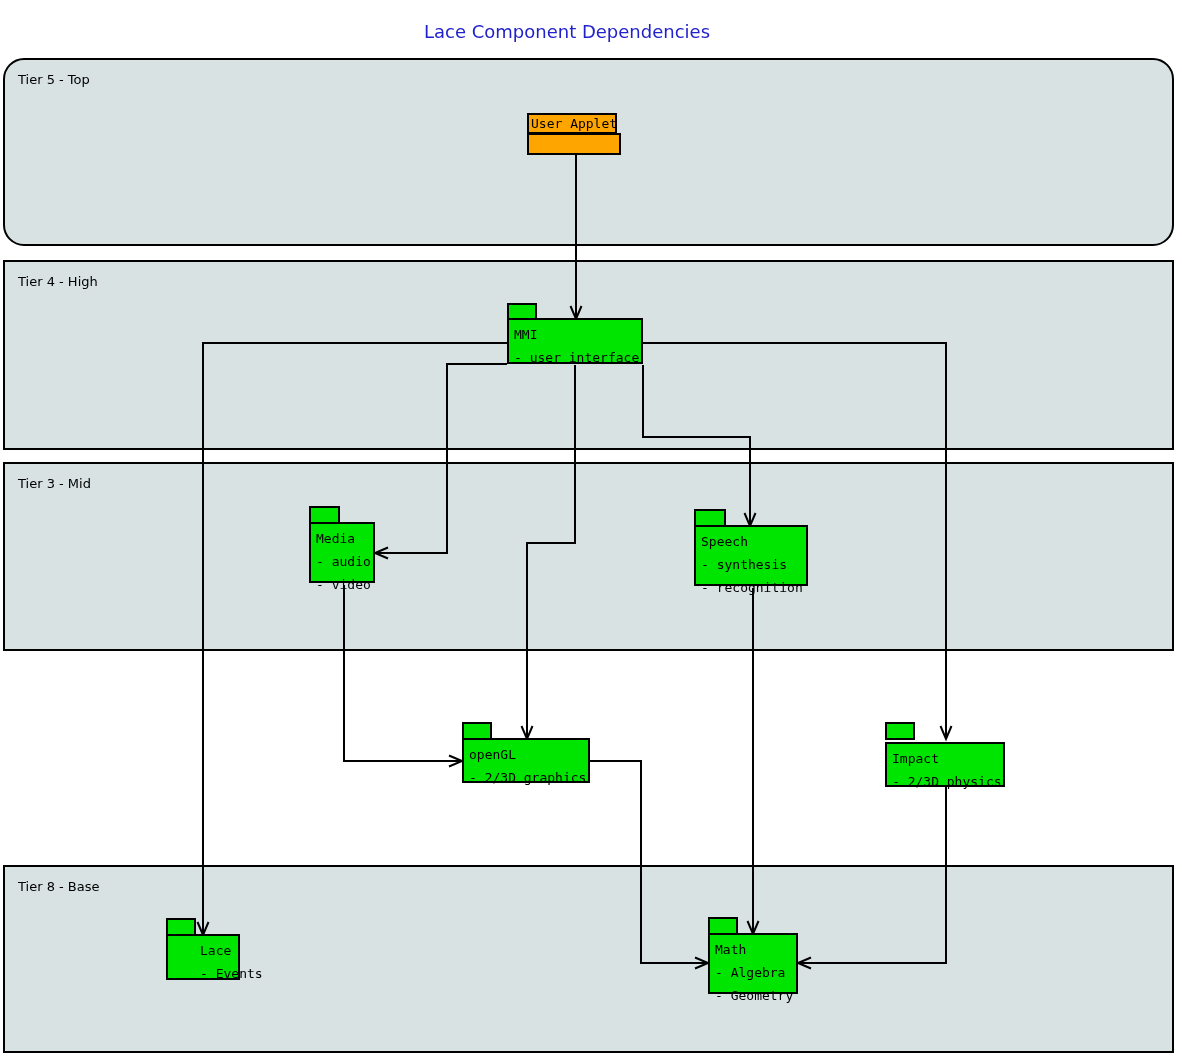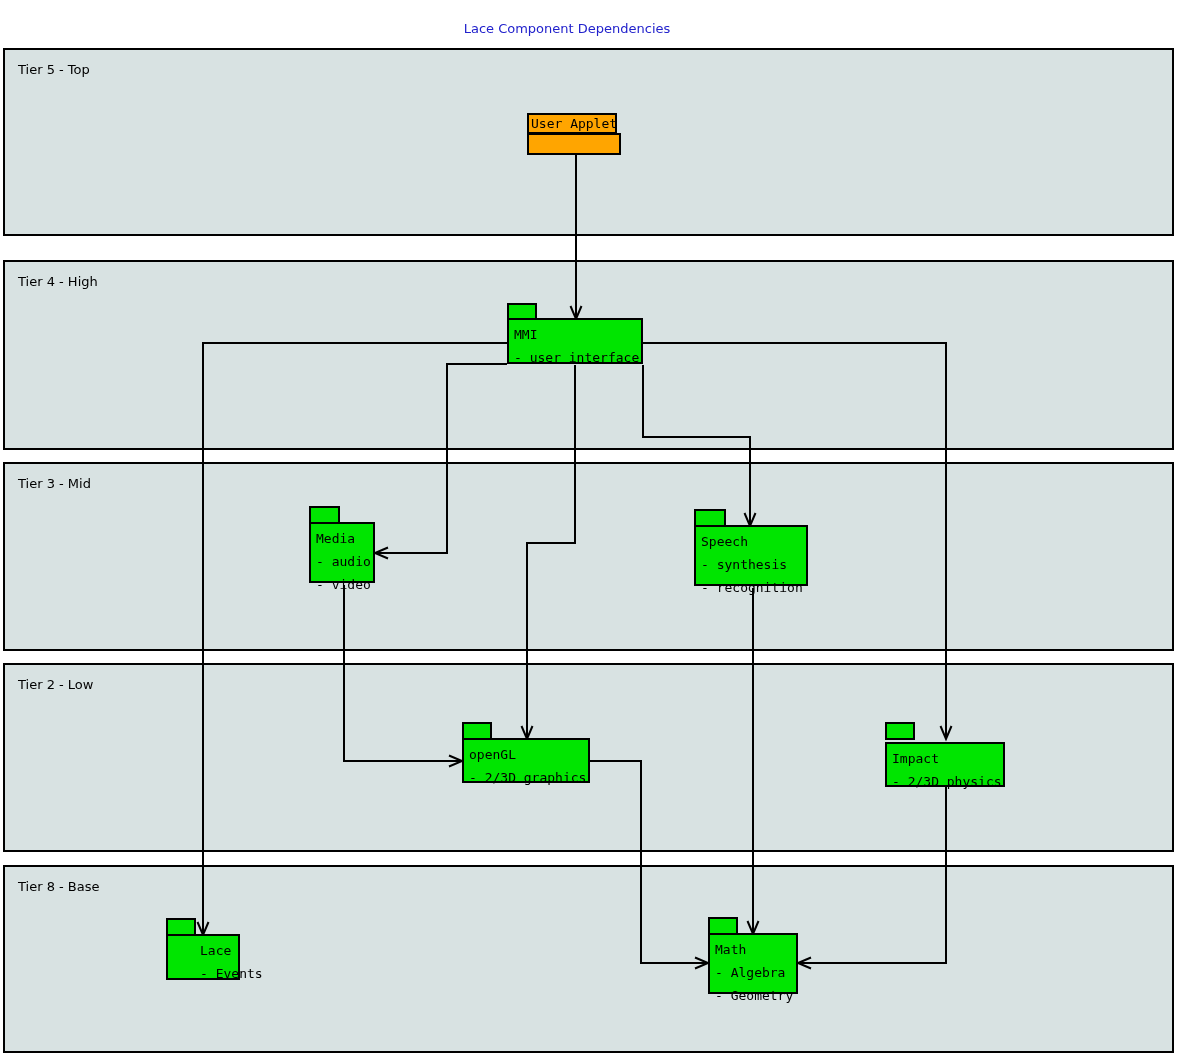--- a/index.html
+++ b/index.html
@@ -1,21 +1,21 @@
 <!DOCTYPE html>
 <html><head>
 <meta charset="utf-8">
 <style>
   html,body { margin:0; padding:0; background:#ffffff; }
   body { width:1182px; height:1056px; font-family:"DejaVu Sans", sans-serif; }
   #canvas { position:relative; width:1182px; height:1056px; background:#ffffff; overflow:hidden; }
 
   .diagram-title {
     position:absolute; top:21px; left:567px; transform:translateX(-50%);
-    font-size:13px; white-space:nowrap;
+    font-size:18px; white-space:nowrap;
   }
   .annotation {
     position:absolute; top:202px; right:29px;
     font-size:13.5px; color:#000; white-space:nowrap;
   }
   .tier {
     position:absolute; left:3px; width:1171px;
     border:2px solid #000; box-sizing:border-box;
   }
   .tier-label {
@@ -29,31 +29,28 @@
   }
   .folder-body { padding:3px 0 0 5px; line-height:23px; white-space:pre; }
   .tabbox-label { padding:0 0 0 2px; line-height:17px; white-space:nowrap; }
 </style>
 </head>
 <body>
 
 <div id="canvas">
   <div class="diagram-title" style="color: rgb(34, 34, 204);">Lace Component Dependencies</div>
   <div class="annotation">(Arrows indicate the direction of the dependency)</div>
-<div class="tier" style="top: 48px; height: 188px; background: rgb(216, 226, 226);">
+<div class="tier" style="top: 58px; height: 188px; background: rgb(216, 226, 226); border-radius: 21px;">
       <span class="tier-label">Tier 5 - Top</span>
     </div>
     <div class="tier" style="top: 260px; height: 190px; background: rgb(216, 226, 226);">
       <span class="tier-label">Tier 4 - High</span>
     </div>
     <div class="tier" style="top: 462px; height: 189px; background: rgb(216, 226, 226);">
       <span class="tier-label">Tier 3 - Mid</span>
-    </div>
-    <div class="tier" style="top: 663px; height: 189px; background: rgb(216, 226, 226);">
-      <span class="tier-label">Tier 2 - Low</span>
     </div>
     <div class="tier" style="top: 865px; height: 188px; background: rgb(216, 226, 226);">
       <span class="tier-label">Tier 8 - Base</span>
     </div>
     <svg width="1182" height="1056" class="edge-layer">
       <g>
         <polyline points="576,154 576,319" fill="none" stroke="#000000" stroke-width="2" shape-rendering="crispEdges"></polyline>
         <path d="M 570.5 306 L 576 319 L 581.5 306" fill="none" stroke="#000000" stroke-width="2"></path>
       </g>
       <g>

